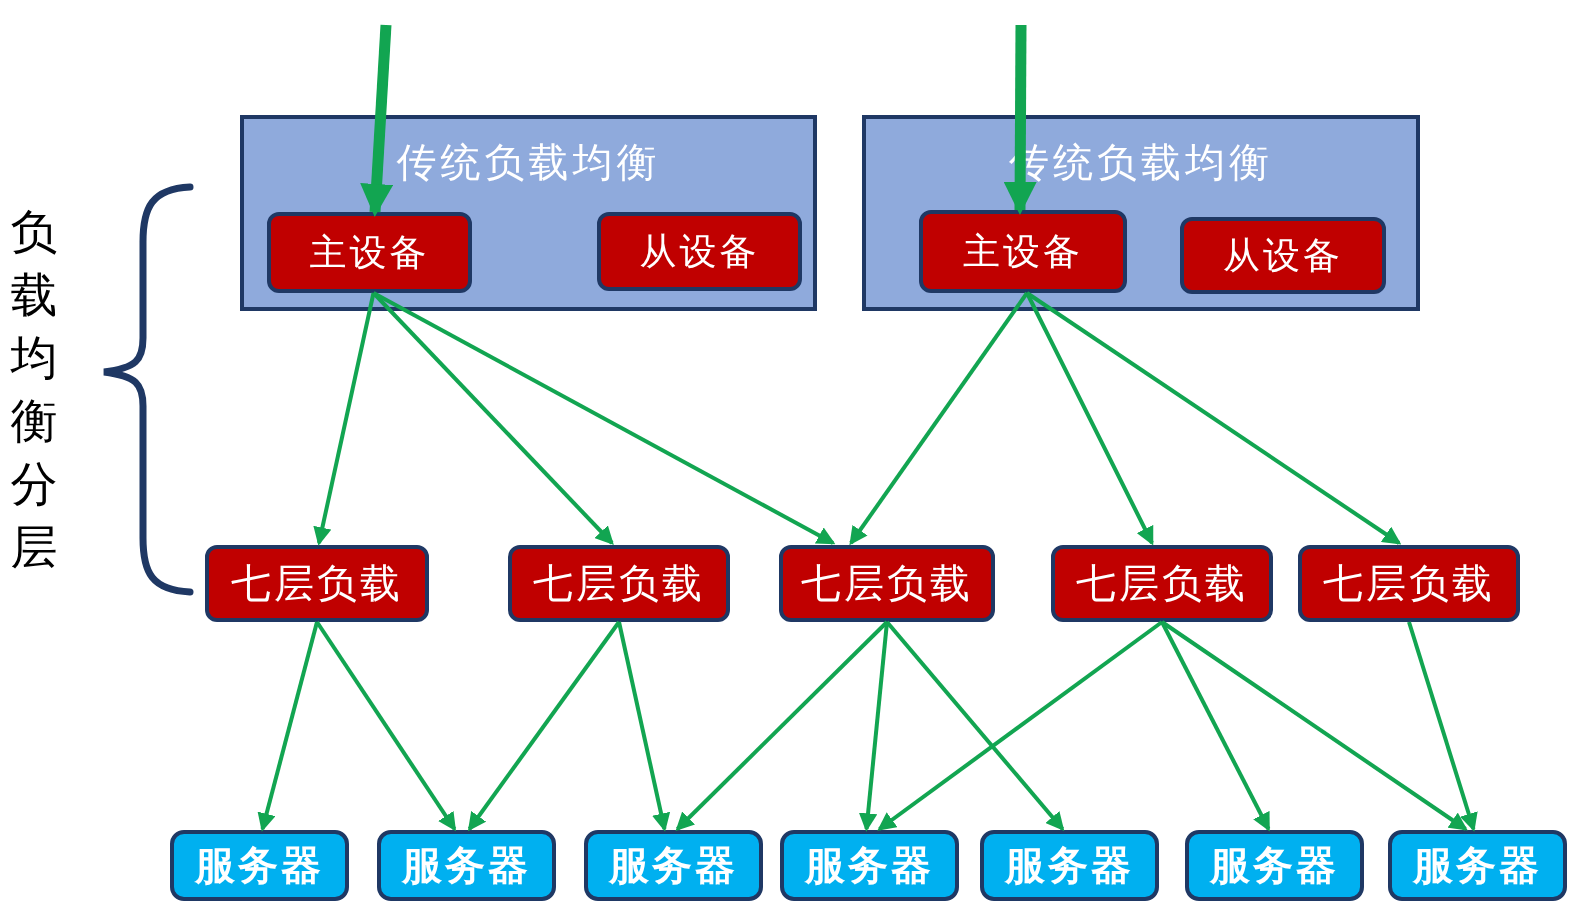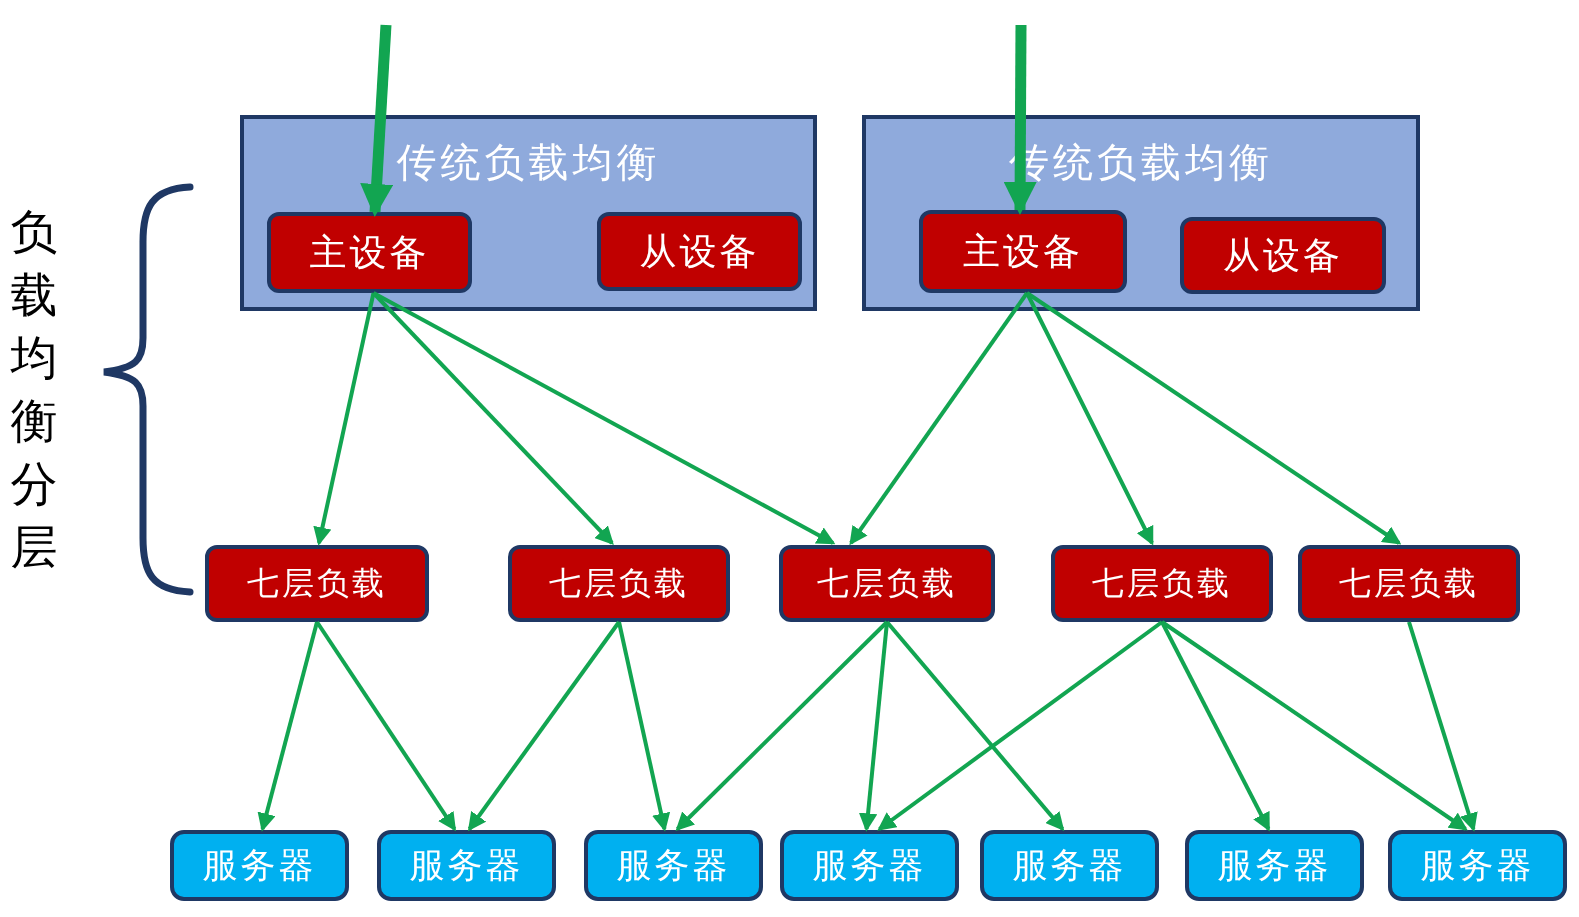--- a/index.html
+++ b/index.html
@@ -4,22 +4,22 @@
 <style>
   html,body{margin:0;padding:0;background:#ffffff;}
   body{font-family:"Liberation Sans","DejaVu Sans",sans-serif;}
   .stage{position:relative;width:1579px;height:917px;background:#ffffff;overflow:hidden;}
   .group{position:absolute;box-sizing:border-box;border:4px solid #1F3864;background:#8FAADC;}
   .group-title{position:absolute;top:16px;left:0;right:0;text-align:center;color:#ffffff;
                font-size:40px;letter-spacing:4px;white-space:nowrap;}
   .node{position:absolute;box-sizing:border-box;display:flex;align-items:center;justify-content:center;
         color:#ffffff;border:4px solid #1F3864;border-radius:12px;letter-spacing:3px;white-space:nowrap;}
   .node.red{background:#C00000;font-size:37px;}
-  .node.l7{font-size:32px;}
-  .node.cyan{background:#00B0F0;border-radius:14px;font-size:35px;}
+  .node.l7{font-size:40px;}
+  .node.cyan{background:#00B0F0;border-radius:14px;font-size:40px;font-weight:bold;}
   .side-label{position:absolute;left:6px;top:200px;width:56px;display:flex;flex-direction:column;
               align-items:center;color:#000000;font-size:47px;line-height:63px;}
   svg.overlay{position:absolute;left:0;top:0;z-index:6;pointer-events:none;}
   .layer{position:absolute;left:0;top:0;z-index:2;}
 </style>
 </head>
 <body>
 
 <div class="stage">
   <div class="layer" id="groupLayer">

